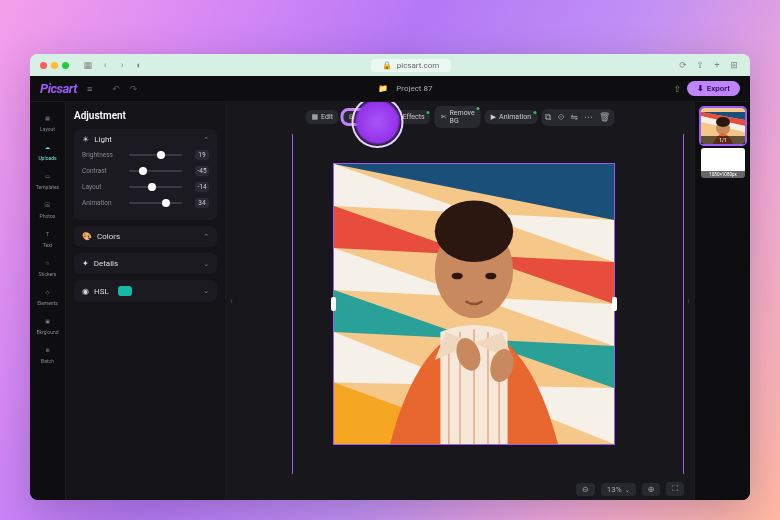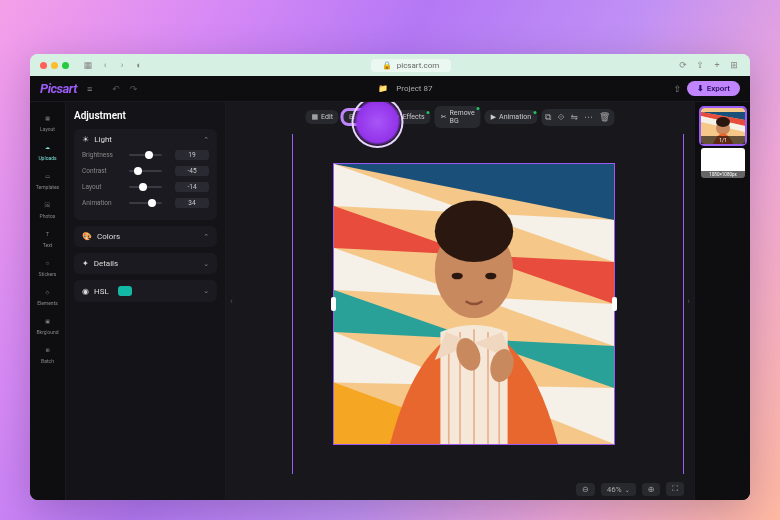--- a/index.html
+++ b/index.html
@@ -31,21 +31,21 @@
 .section-head{display:flex;align-items:center;gap:5px;color:#ddd;font-size:8px;cursor:pointer}
 .section-head .chev{margin-left:auto;font-size:7px;color:#888}
 .section-body{margin-top:6px}
 .slider-row{display:flex;align-items:center;gap:13px;margin-bottom:6px}
 .slider-row label{color:#888;font-size:6.5px;width:34px;flex-shrink:0}
 .slider-track{flex:1;height:2px;background:#3a3a42;border-radius:2px;position:relative}
 .slider-track.hue{background:linear-gradient(90deg,#f00,#ff0,#0f0,#0ff,#00f,#f0f,#f00)}
 .slider-track.temp{background:linear-gradient(90deg,#2194ff,#fff,#ffb020)}
 .slider-track.sat{background:linear-gradient(90deg,#888,#f0506e)}
 .slider-thumb{position:absolute;top:50%;width:8px;height:8px;background:#fff;border-radius:50%;transform:translate(-50%,-50%)}
-.slider-val{width:34px;text-align:center;color:#ccc;font-size:6.5px;background:#2a2a32;padding:1px 2px;border-radius:3px}
+.slider-val{width:14px;text-align:center;color:#ccc;font-size:6.5px;background:#2a2a32;padding:1px 2px;border-radius:3px}
 .hsl-badge{display:inline-flex;width:14px;height:10px;background:#14b8a6;border-radius:3px;margin-left:4px}
 .canvas-area{flex:1;background:#18181c;position:relative;display:flex;flex-direction:column}
 .tool-row{position:absolute;top:4px;left:50%;transform:translateX(-50%);display:flex;align-items:center;gap:4px;z-index:5}
 .tool-pill{background:#28282f;border-radius:6px;padding:3px 6px;display:flex;align-items:center;gap:3px;font-size:7px;color:#ccc;cursor:pointer;position:relative}
 .tool-pill .dot{width:3px;height:3px;background:#22c55e;border-radius:50%;position:absolute;top:1px;right:1px}
 .tool-pill.active{outline:3px solid #c084fc;outline-offset:-1px}
 .tool-group{background:#28282f;border-radius:6px;padding:3px 4px;display:flex;gap:6px}
 .tool-group span{color:#aaa;font-size:9px;cursor:pointer;display:flex;align-items:center}
 .highlight-circle{position:absolute;top:-8px;left:50%;transform:translateX(-50%);width:48px;height:48px;border-radius:50%;background:radial-gradient(circle,#a855f7 0%,#9333ea 60%,rgba(147,51,234,0) 70%);box-shadow:0 0 0 2px #e9d5ff;z-index:4;pointer-events:none}
 .canvas{position:absolute;top:32px;left:38px;right:10px;bottom:26px;display:flex;align-items:center;justify-content:center}
@@ -303,21 +303,21 @@
               </g>
             </svg>
             <div class="handle l"></div>
             <div class="handle r"></div>
           </div>
         </div>
 
         <div class="bottom-bar">
           <div class="bottom-btn">⊖</div>
           <div class="bottom-btn">
-              <span>46%</span> 
+              <span>13%</span> 
               <span style="font-size:6px">⌄</span>
             </div>
           <div class="bottom-btn">⊕</div>
           <div class="bottom-btn">⛶</div>
         </div>
       </div>
 
       <div class="right-rail">
         <div class="layer-thumb sel">
           <svg viewBox="0 0 44 36">

